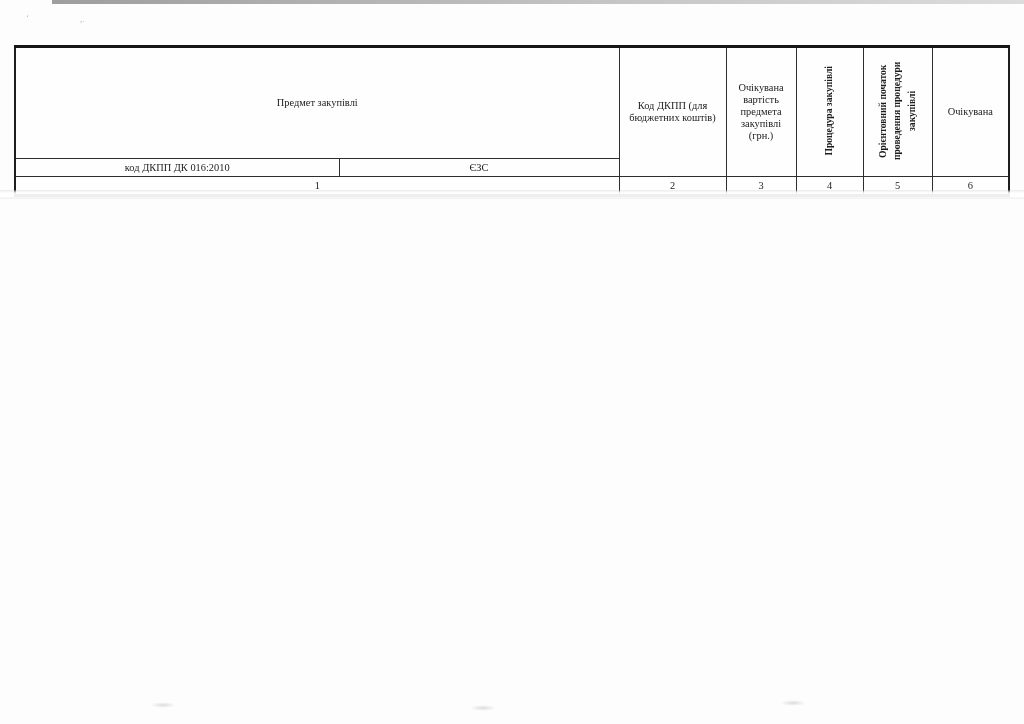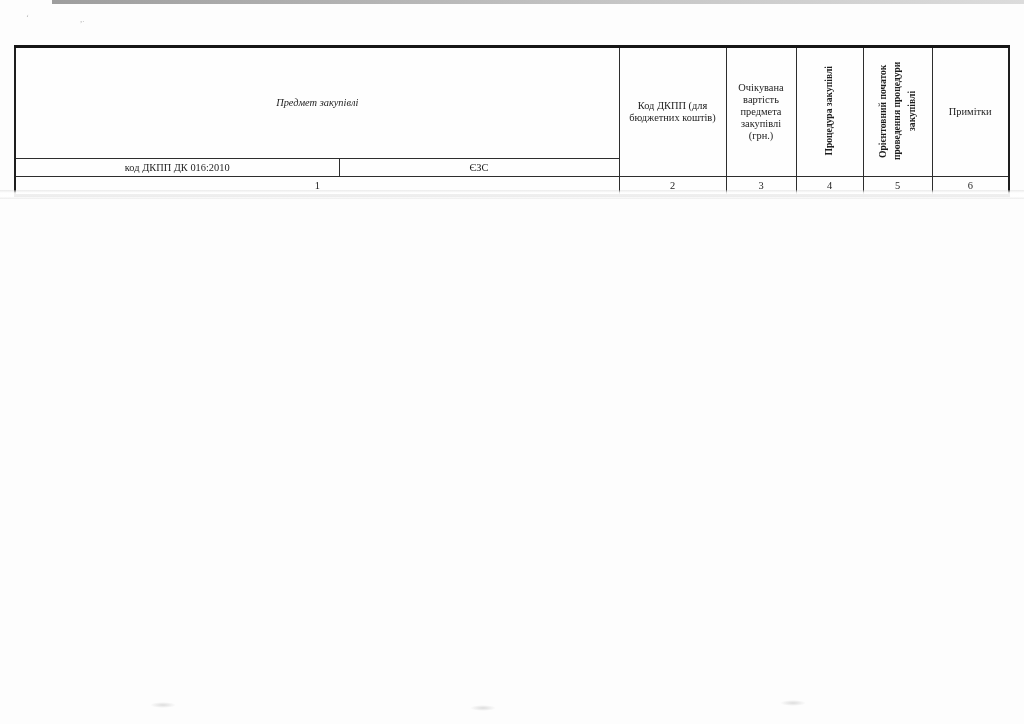--- a/index.html
+++ b/index.html
@@ -31,21 +31,21 @@
     border:1px solid #2d2d2d;
     padding:1px 3px;
     font-size:10.4px;line-height:1.14;
     vertical-align:middle;overflow:hidden;
     font-weight:normal;
   }
   #table-1{border:2px solid #1e1e1e;border-top:3px solid #161616;}
   #table-2{border:1.5px solid #242424;border-bottom:2px solid #1e1e1e;}
   
   thead th{font-weight:bold;text-align:center;}
-  .h-main{height:108px;font-size:11.5px;font-style:italic;}
+  .h-main{height:108px;font-size:11.5px;}
   .h-group{font-size:11.5px;}
   .h-sub{height:15px;font-size:10.6px;margin-left:29px;}
   .h-num{height:15px;font-size:11px;}
   tr.num-row th{border-bottom:3px solid #161616;}
   .vert-cell{padding:2px 1px;}
   .vert-text{
     display:inline-block;
     writing-mode:vertical-rl;text-orientation:mixed;
     transform:rotate(180deg);
     max-height:114px;
@@ -76,21 +76,21 @@
       <col style="width:69px">
       <col style="width:77px">
   </colgroup>
   <thead>
     <tr>
       <th class="h-main h-group" colspan="4">Предмет закупівлі</th>
       <th class="h-group" rowspan="2">Код ДКПП (для бюджетних коштів)</th>
       <th class="h-group" rowspan="2">Очікувана вартість предмета закупівлі (грн.)</th>
       <th class="h-group vert-cell" rowspan="2"><span class="vert-text">Процедура закупівлі</span></th>
       <th class="h-group vert-cell" rowspan="2"><span class="vert-text">Орієнтовний початок проведення процедури закупівлі</span></th>
-      <th class="h-group" rowspan="2">Примітки</th>
+      <th class="h-group" rowspan="2">Очікувана</th>
     </tr>
     <tr>
       <th class="h-sub" colspan="2">код ДКПП ДК 016:2010</th>
       <th class="h-sub" colspan="2">ЄЗС</th>
     </tr>
     <tr class="num-row">
       <th class="h-num" colspan="4">1</th>
       <th class="h-num">2</th>
       <th class="h-num">3</th>
       <th class="h-num">4</th>

